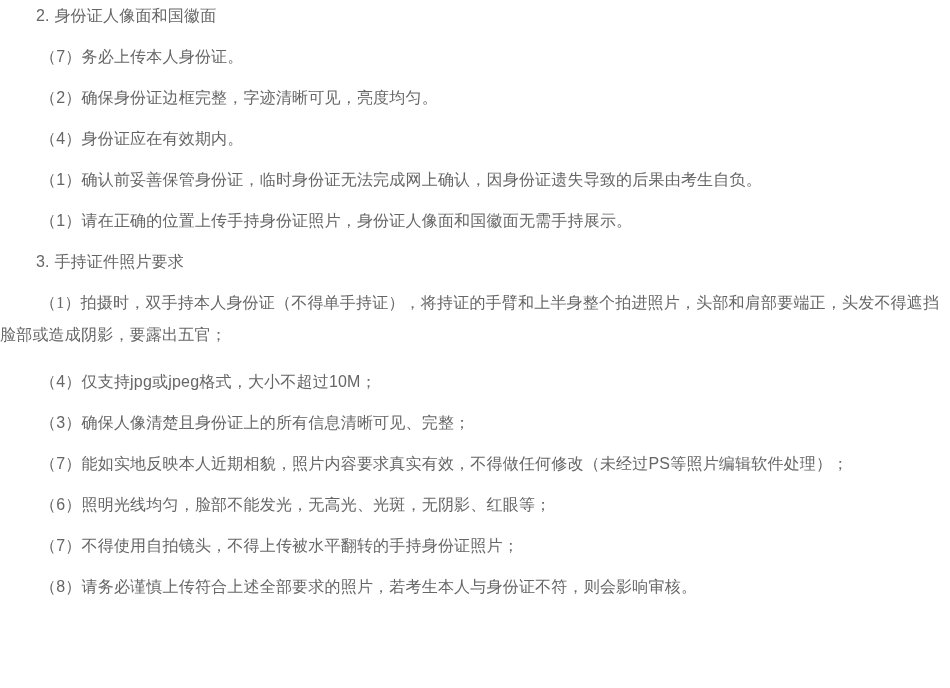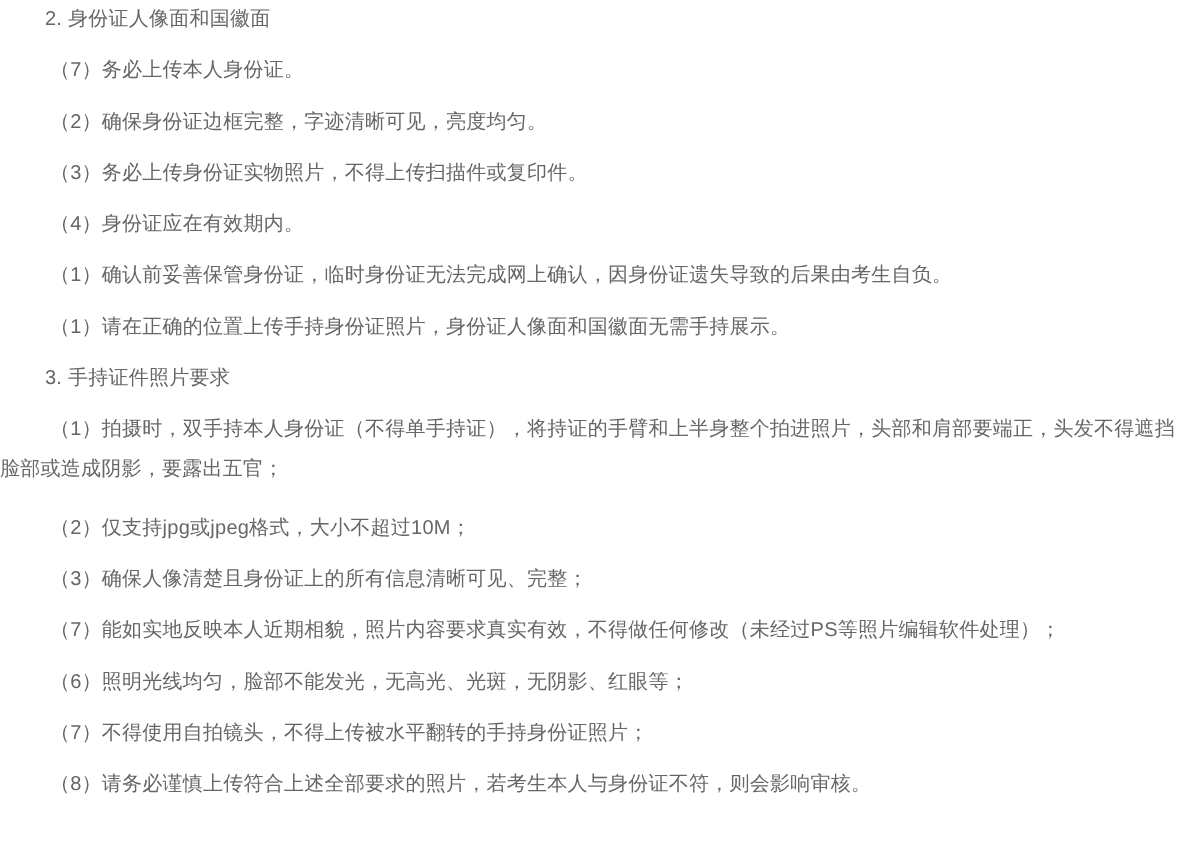--- a/index.html
+++ b/index.html
@@ -27,39 +27,39 @@
     margin-top: 0;
   }
   .doc p.heading {
     text-indent: 36px;
   }
   .doc p.item {
     text-indent: 40px;
   }
   .doc p.gap-after {
     margin-bottom: 15px;
+    font-family: Liberation Serif, serif;
   }
 </style>
 </head>
 <body>
 
 <div class="doc">
 
   <p class="heading">2. 身份证人像面和国徽面</p>
 
   <p class="item">（7）务必上传本人身份证。</p>
   <p class="item">（2）确保身份证边框完整，字迹清晰可见，亮度均匀。</p>
-  <p class="item">（3）务必上传身份证实物照片，不得上传扫描件或复印件。</p>
   <p class="item">（4）身份证应在有效期内。</p>
   <p class="item">（1）确认前妥善保管身份证，临时身份证无法完成网上确认，因身份证遗失导致的后果由考生自负。</p>
   <p class="item">（1）请在正确的位置上传手持身份证照片，身份证人像面和国徽面无需手持展示。</p>
 
   <p class="heading">3. 手持证件照片要求</p>
 
   <p class="item gap-after">（1）拍摄时，双手持本人身份证（不得单手持证），将持证的手臂和上半身整个拍进照片，头部和肩部要端正，头发不得遮挡脸部或造成阴影，要露出五官；</p>
-  <p class="item">（2）仅支持jpg或jpeg格式，大小不超过10M；</p>
+  <p class="item">（4）仅支持jpg或jpeg格式，大小不超过10M；</p>
   <p class="item">（3）确保人像清楚且身份证上的所有信息清晰可见、完整；</p>
   <p class="item">（7）能如实地反映本人近期相貌，照片内容要求真实有效，不得做任何修改（未经过PS等照片编辑软件处理）；</p>
   <p class="item">（6）照明光线均匀，脸部不能发光，无高光、光斑，无阴影、红眼等；</p>
   <p class="item">（7）不得使用自拍镜头，不得上传被水平翻转的手持身份证照片；</p>
   <p class="item">（8）请务必谨慎上传符合上述全部要求的照片，若考生本人与身份证不符，则会影响审核。</p>
 
 </div>
 
 </body></html>

